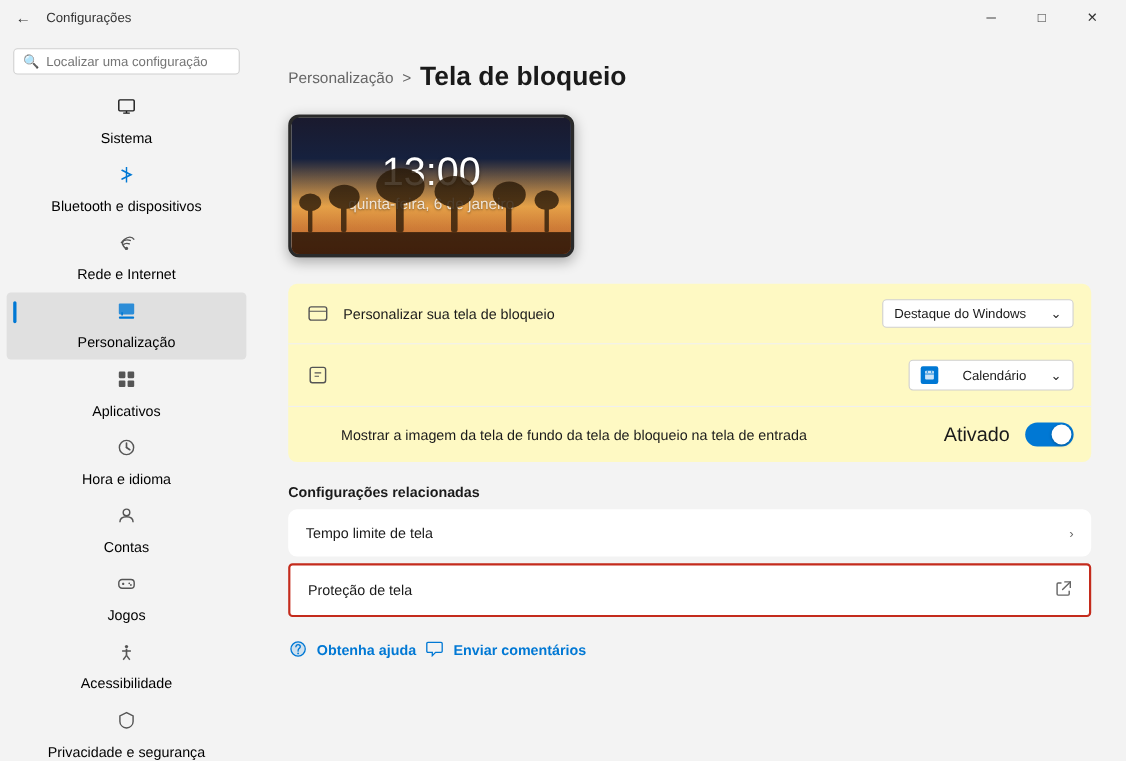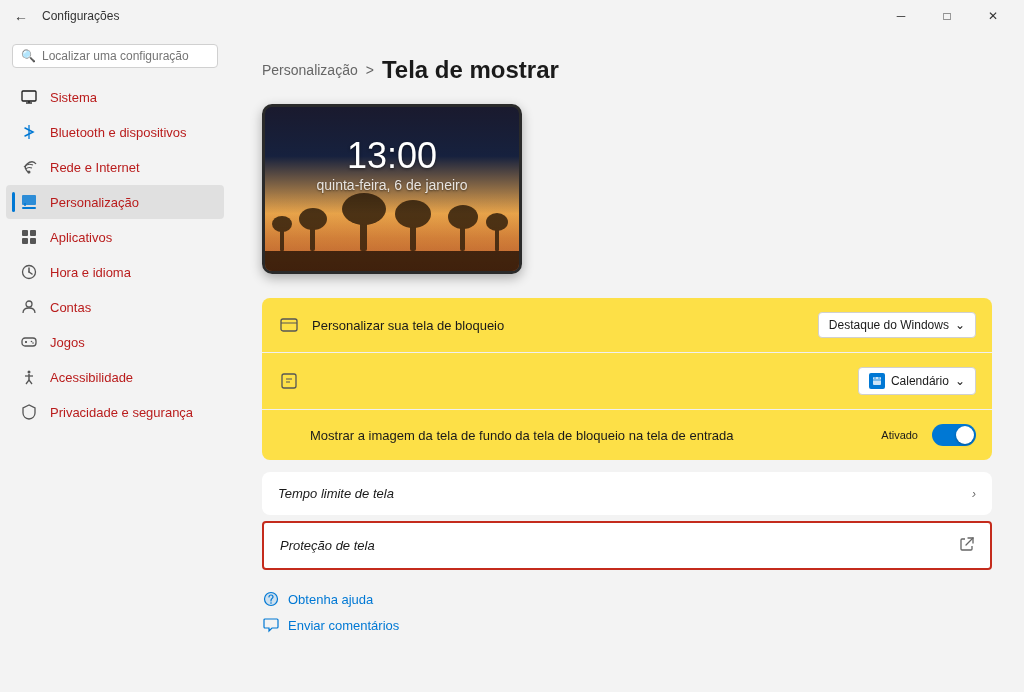--- a/index.html
+++ b/index.html
@@ -96,21 +96,22 @@
     }
     .nav-item {
       display: flex;
       align-items: center;
       padding: 8px 14px;
       gap: 12px;
       cursor: pointer;
       border-radius: 4px;
       margin: 1px 6px;
       font-size: 13px;
-      color: #b91c1c;
+      color: #000000;
+      flex-direction: column;
     }
     .nav-item.active {
       background: #e0e0e0;
       font-weight: 500;
     }
     .nav-icon {
       width: 18px;
       height: 18px;
       display: flex;
       align-items: center;
@@ -143,21 +144,21 @@
       color: #666;
     }
     .breadcrumb-sep {
       font-size: 14px;
       color: #666;
     }
 
     
     .lockscreen-preview {
       width: 260px;
-      height: 170px;
+      height: 130px;
       border-radius: 10px;
       background: linear-gradient(180deg, #1a1a2e 0%, #16213e 30%, #e8a44a 65%, #d4813a 80%, #c06030 100%);
       position: relative;
       overflow: hidden;
       margin-bottom: 24px;
       box-shadow: 0 4px 12px rgba(0,0,0,0.3);
       border: 3px solid #2a2a2a;
     }
     .lockscreen-time {
       position: absolute;
@@ -180,21 +181,21 @@
     }
     
     .trees {
       position: absolute;
       bottom: 0; left: 0; right: 0;
       height: 80px;
     }
 
     
     .settings-section {
-      background: #fde047;
+      background: #fef9c3;
       border-radius: 8px;
       margin-bottom: 12px;
       overflow: hidden;
     }
     .setting-row {
       display: flex;
       align-items: center;
       padding: 14px 16px;
       border-bottom: 1px solid #f0f0f0;
       gap: 12px;
@@ -221,21 +222,21 @@
       margin-top: 2px;
     }
     .setting-control {
       display: flex;
       align-items: center;
       gap: 6px;
     }
     .dropdown-btn {
       display: flex;
       align-items: center;
-      gap: 6px;
+      gap: 22px;
       padding: 5px 10px;
       border: 1px solid #d0d0d0;
       border-radius: 4px;
       background: white;
       font-size: 12px;
       cursor: pointer;
       color: #1a1a1a;
     }
     .cal-icon-small {
       width: 16px;
@@ -279,21 +280,20 @@
     }
     .related-row {
       display: flex;
       align-items: center;
       padding: 14px 16px;
       background: white;
       border-radius: 8px;
       margin-bottom: 6px;
       cursor: pointer;
       justify-content: space-between;
-      font-style: italic;
     }
     .related-row-label {
       font-size: 13px;
       color: #1a1a1a;
     }
     .related-row.highlighted {
       border: 2px solid #c42b1c;
       border-radius: 4px;
     }
     .chevron-right {
@@ -302,22 +302,23 @@
     }
     .external-icon {
       color: #666;
       font-size: 13px;
     }
 
     
     .footer-links {
       margin-top: 20px;
       display: flex;
-      flex-direction: column;
+      flex-direction: row;
       gap: 8px;
+      font-weight: bold;
     }
     .footer-link {
       display: flex;
       align-items: center;
       gap: 8px;
       font-size: 13px;
       color: #0078d4;
       cursor: pointer;
       text-decoration: none;
     }
@@ -476,21 +477,21 @@
       <span>Privacidade e segurança</span>
     </div>
 
   </div>
 
   <div class="content">
 
     <div class="breadcrumb">
       <span class="parent">Personalização</span>
       <span class="breadcrumb-sep">&gt;</span>
-      <span class="current">Tela de mostrar</span>
+      <span class="current">Tela de bloqueio</span>
     </div>
 
     <div class="lockscreen-preview">
       <div class="lockscreen-time">13:00</div>
       <div class="lockscreen-date">quinta-feira, 6 de janeiro</div>
 
       <svg class="trees" viewBox="0 0 260 80" preserveAspectRatio="none" xmlns="http://www.w3.org/2000/svg">
 
         <g fill="#2a1a0a" opacity="0.85">
 
@@ -569,26 +570,27 @@
             <span>⌄</span>
           </button>
         </div>
       </div>
 
       <div class="setting-row">
         <div class="setting-text" style="padding-left:32px;">
           <div class="setting-label">Mostrar a imagem da tela de fundo da tela de bloqueio na tela de entrada</div>
         </div>
         <div class="setting-control">
-          <span style="font-size:11px; color:#1a1a1a; margin-right:8px;text-align:center;">Ativado</span>
+          <span style="font-size:18px; color:#1a1a1a; margin-right:8px;text-align:center;">Ativado</span>
           <div class="toggle"></div>
         </div>
       </div>
     </div>
 
+    <div class="related-section-title">Configurações relacionadas</div>
 
     <div class="related-row">
       <span class="related-row-label">Tempo limite de tela</span>
       <span class="chevron-right">›</span>
     </div>
 
     <div class="related-row highlighted">
       <span class="related-row-label">Proteção de tela</span>
       <span class="external-icon">
         <svg width="14" height="14" viewBox="0 0 14 14" fill="none">

